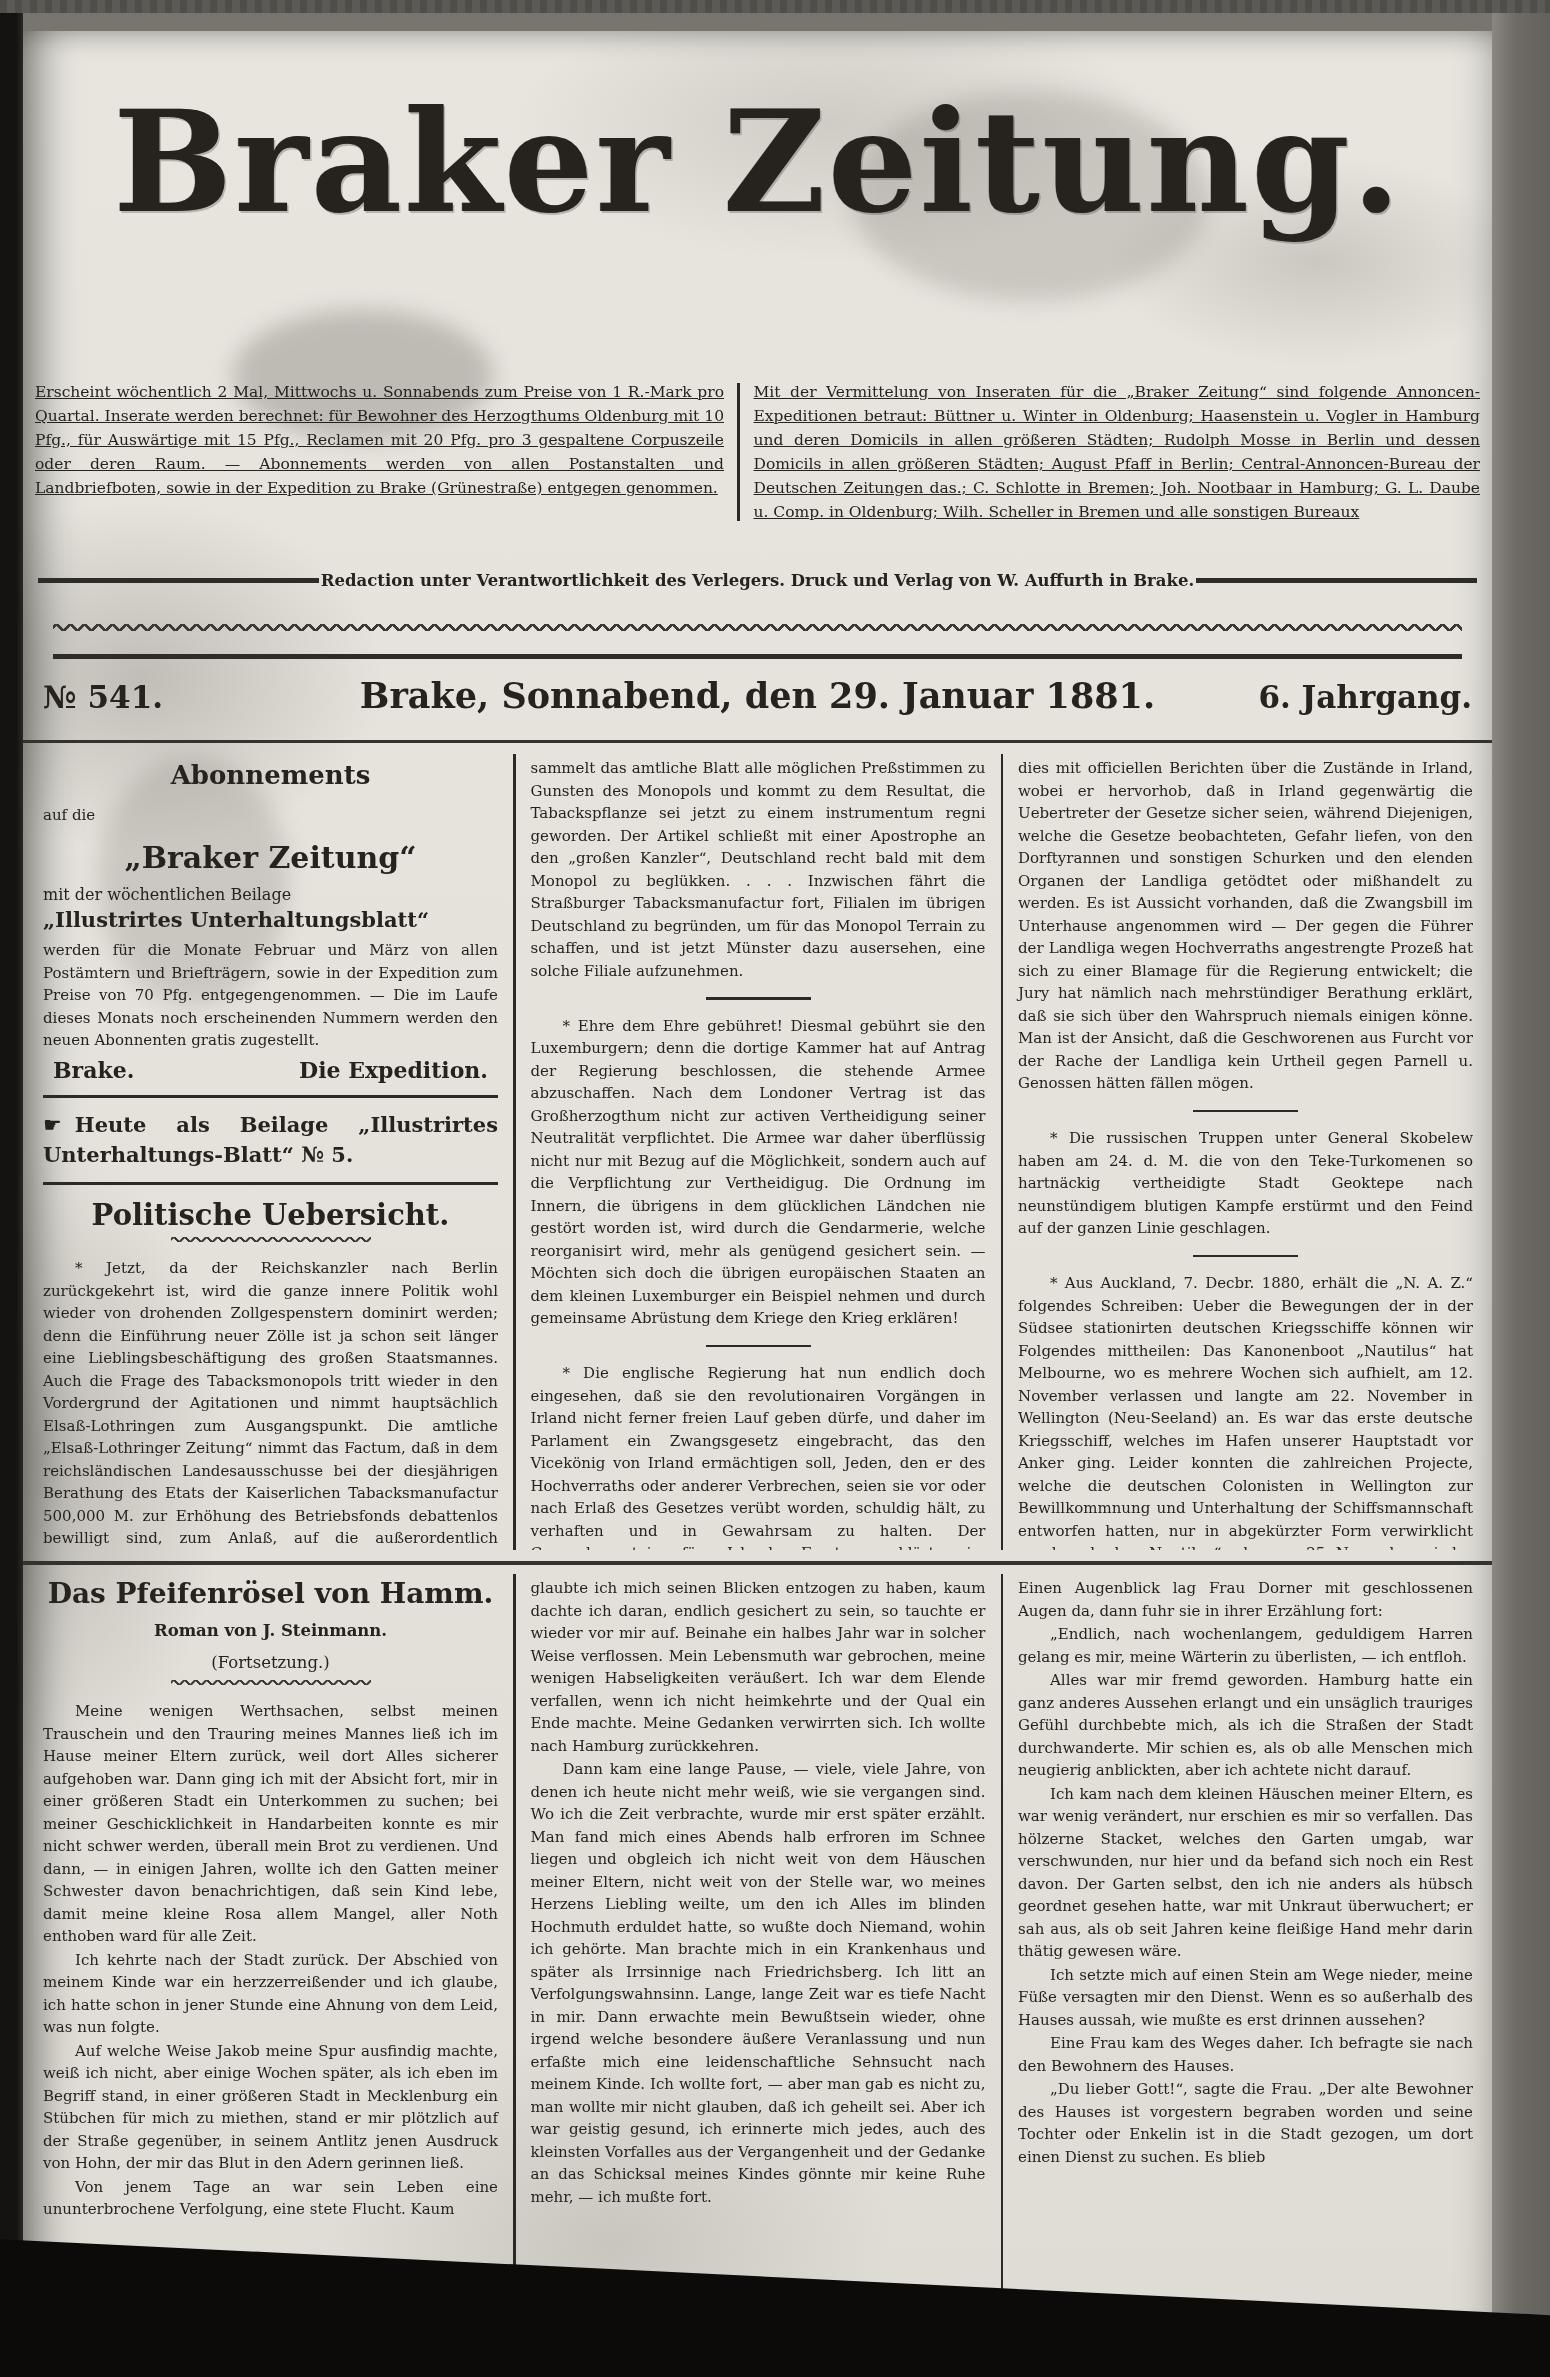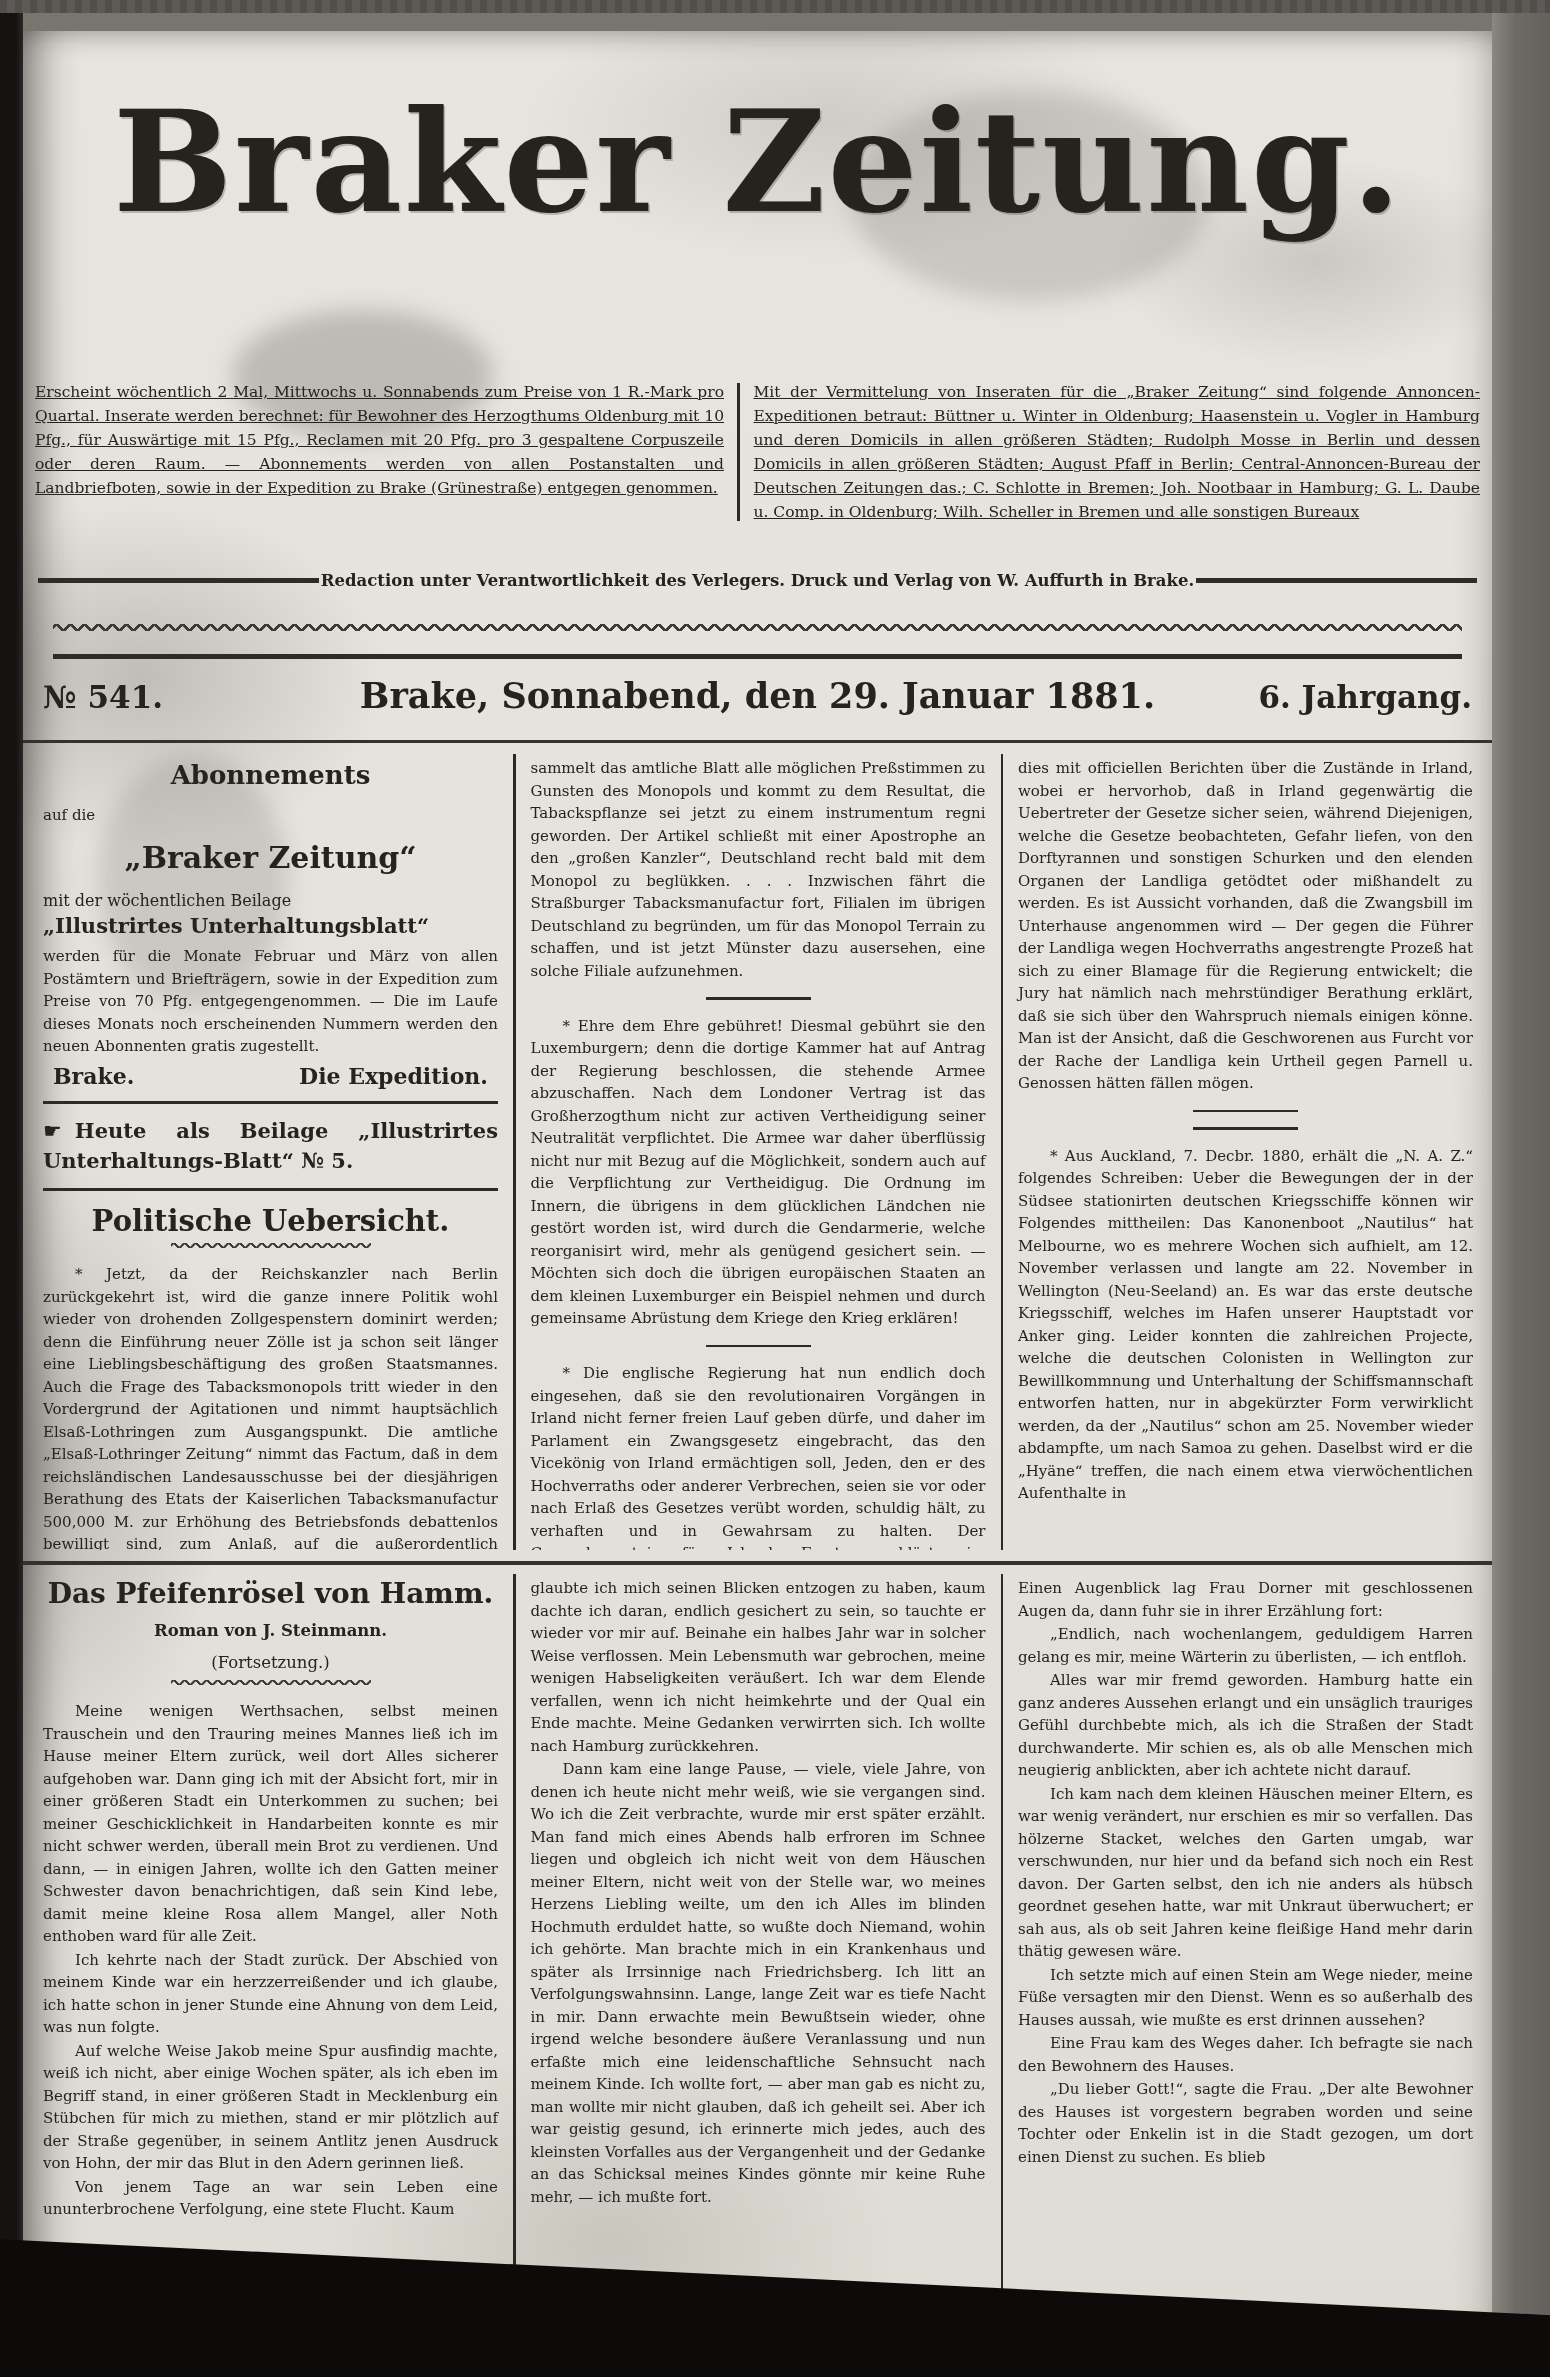--- a/index.html
+++ b/index.html
@@ -63,21 +63,21 @@
   .vrule{width:2.5px;background:#2b2925;}
 
   .p{font-size:15px;line-height:1.5;text-align:justify;text-indent:32px;margin:0 0 1px 0;}
   .p.cont{text-indent:0;}
   .sep{width:105px;height:2.5px;background:#2c2a26;margin:15px auto;}
   .rule-s{height:3px;background:#2c2a26;margin:12px 0;}
 
   .h-abo{font-size:26px;font-weight:bold;text-align:center;margin:3px 0 4px;}
   .abo-small{font-size:15px;margin:16px 0;}
   .h-bz{font-size:30px;font-weight:bold;text-align:center;margin:5px 0;}
-  .abo-mid{font-size:16px;margin:16px 0 1px;}
+  .abo-mid{font-size:16px;margin:10px 0 1px;}
   .h-iub{font-size:21px;font-weight:bold;text-align:left;margin:3px 0 7px;}
   .sig-row{display:flex;justify-content:space-between;font-size:22px;font-weight:bold;padding:4px 10px 0 10px;}
   .notice{font-size:21px;font-weight:bold;text-align:justify;line-height:1.45;margin:0;}
   .notice .hand{font-family:"DejaVu Sans","Liberation Sans",sans-serif;margin-right:13px;}
   .h-pol{font-size:29px;font-weight:bold;text-align:center;margin:13px 0 5px;}
   .zig-small{width:200px;height:5px;margin:0 auto 15px;background-size:11px 5px;background-position:0 0,5.5px 0;}
 
   .h-feu{font-size:28px;font-weight:bold;text-align:center;margin:0 0 11px;}
   .feu-byline{font-size:16.5px;font-weight:bold;text-align:center;margin:0 0 13px;}
   .feu-note{font-size:16.5px;text-align:center;margin:0 0 8px;}
@@ -148,20 +148,21 @@
         <p class="p">* Ehre dem Ehre gebühret! Diesmal gebührt sie den Luxemburgern; denn die dortige Kammer hat auf Antrag der Regierung beschlossen, die stehende Armee abzuschaffen. Nach dem Londoner Vertrag ist das Großherzogthum nicht zur activen Vertheidigung seiner Neutralität verpflichtet. Die Armee war daher überflüssig nicht nur mit Bezug auf die Möglichkeit, sondern auch auf die Verpflichtung zur Vertheidigug. Die Ordnung im Innern, die übrigens in dem glücklichen Ländchen nie gestört worden ist, wird durch die Gendarmerie, welche reorganisirt wird, mehr als genügend gesichert sein. — Möchten sich doch die übrigen europäischen Staaten an dem kleinen Luxemburger ein Beispiel nehmen und durch gemeinsame Abrüstung dem Kriege den Krieg erklären!</p>
         <div class="sep"></div>
         <p class="p">* Die englische Regierung hat nun endlich doch eingesehen, daß sie den revolutionairen Vorgängen in Irland nicht ferner freien Lauf geben dürfe, und daher im Parlament ein Zwangsgesetz eingebracht, das den Vicekönig von Irland ermächtigen soll, Jeden, den er des Hochverraths oder anderer Verbrechen, seien sie vor oder nach Erlaß des Gesetzes verübt worden, schuldig hält, zu verhaften und in Gewahrsam zu halten. Der Generalsecretair für Irland, Forster, erklärte im Unterhause die Annahme der Bill für dringend nothwendig und begründete</p>
       </div>
 
       <div class="vrule"></div>
 
       <div class="col">
         <p class="p cont">dies mit officiellen Berichten über die Zustände in Irland, wobei er hervorhob, daß in Irland gegenwärtig die Uebertreter der Gesetze sicher seien, während Diejenigen, welche die Gesetze beobachteten, Gefahr liefen, von den Dorftyrannen und sonstigen Schurken und den elenden Organen der Landliga getödtet oder mißhandelt zu werden. Es ist Aussicht vorhanden, daß die Zwangsbill im Unterhause angenommen wird — Der gegen die Führer der Landliga wegen Hochverraths angestrengte Prozeß hat sich zu einer Blamage für die Regierung entwickelt; die Jury hat nämlich nach mehrstündiger Berathung erklärt, daß sie sich über den Wahrspruch niemals einigen könne. Man ist der Ansicht, daß die Geschworenen aus Furcht vor der Rache der Landliga kein Urtheil gegen Parnell u. Genossen hätten fällen mögen.</p>
         <div class="sep"></div>
+        <p class="p">* Die russischen Truppen unter General Skobelew haben am 24. d. M. die von den Teke-Turkomenen so hartnäckig vertheidigte Stadt Geoktepe nach neunstündigem blutigen Kampfe erstürmt und den Feind auf der ganzen Linie geschlagen.</p>
         <div class="sep"></div>
         <p class="p">* Aus Auckland, 7. Decbr. 1880, erhält die „N. A. Z.“ folgendes Schreiben: Ueber die Bewegungen der in der Südsee stationirten deutschen Kriegsschiffe können wir Folgendes mittheilen: Das Kanonenboot „Nautilus“ hat Melbourne, wo es mehrere Wochen sich aufhielt, am 12. November verlassen und langte am 22. November in Wellington (Neu-Seeland) an. Es war das erste deutsche Kriegsschiff, welches im Hafen unserer Hauptstadt vor Anker ging. Leider konnten die zahlreichen Projecte, welche die deutschen Colonisten in Wellington zur Bewillkommnung und Unterhaltung der Schiffsmannschaft entworfen hatten, nur in abgekürzter Form verwirklicht werden, da der „Nautilus“ schon am 25. November wieder abdampfte, um nach Samoa zu gehen. Daselbst wird er die „Hyäne“ treffen, die nach einem etwa vierwöchentlichen Aufenthalte in</p>
       </div>
 
     </div>
 
     <div class="rule-date" style="top:1530px;height:4px;"></div>
 
     <div class="cols cols-feuilleton">
 

